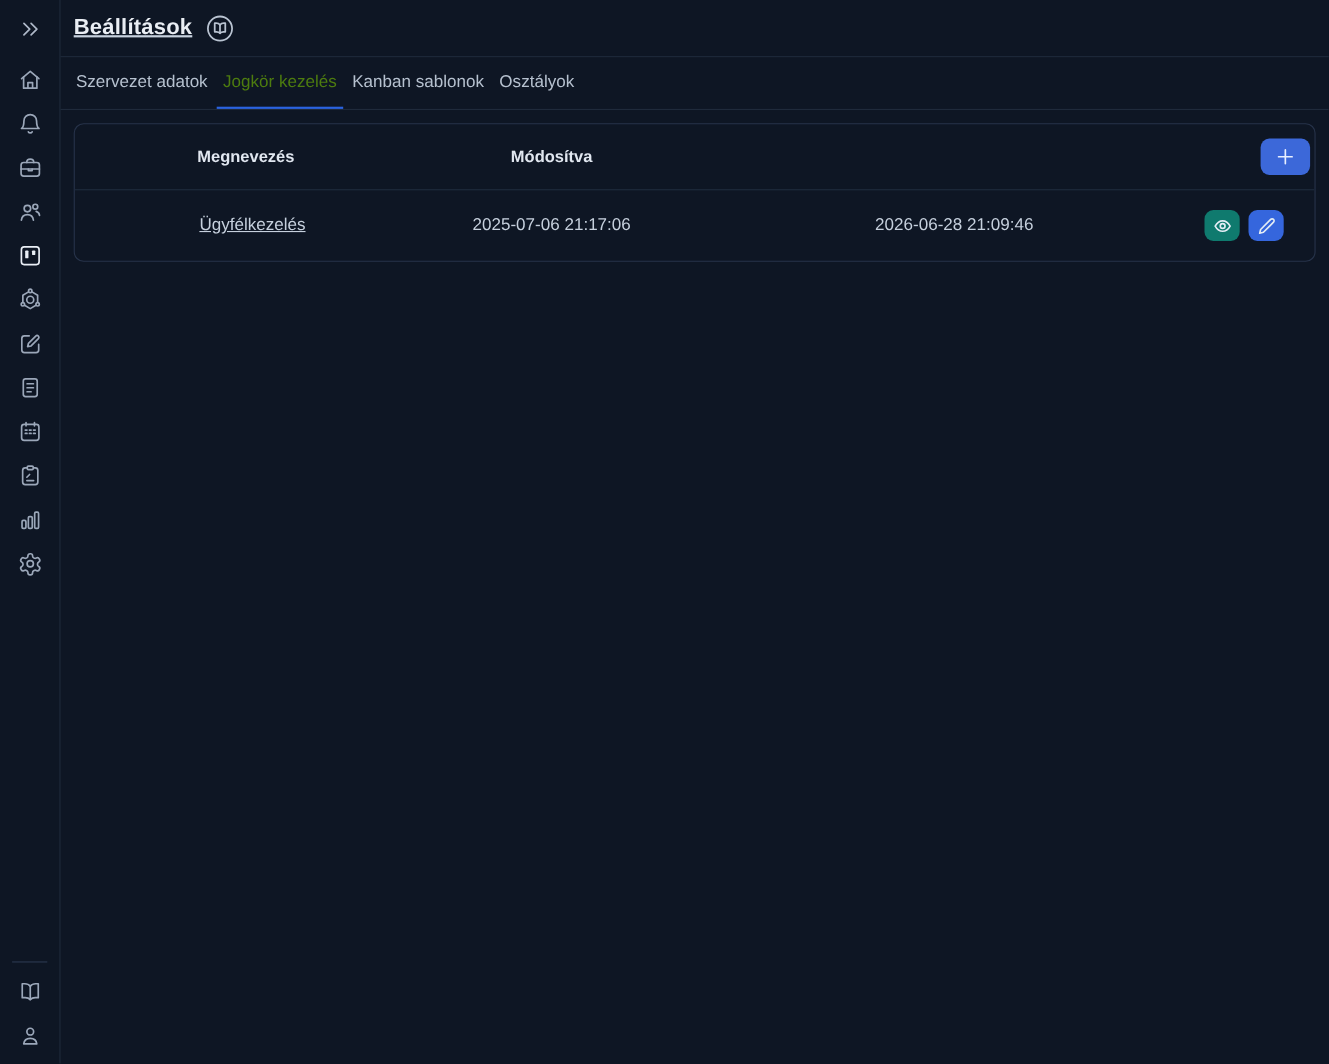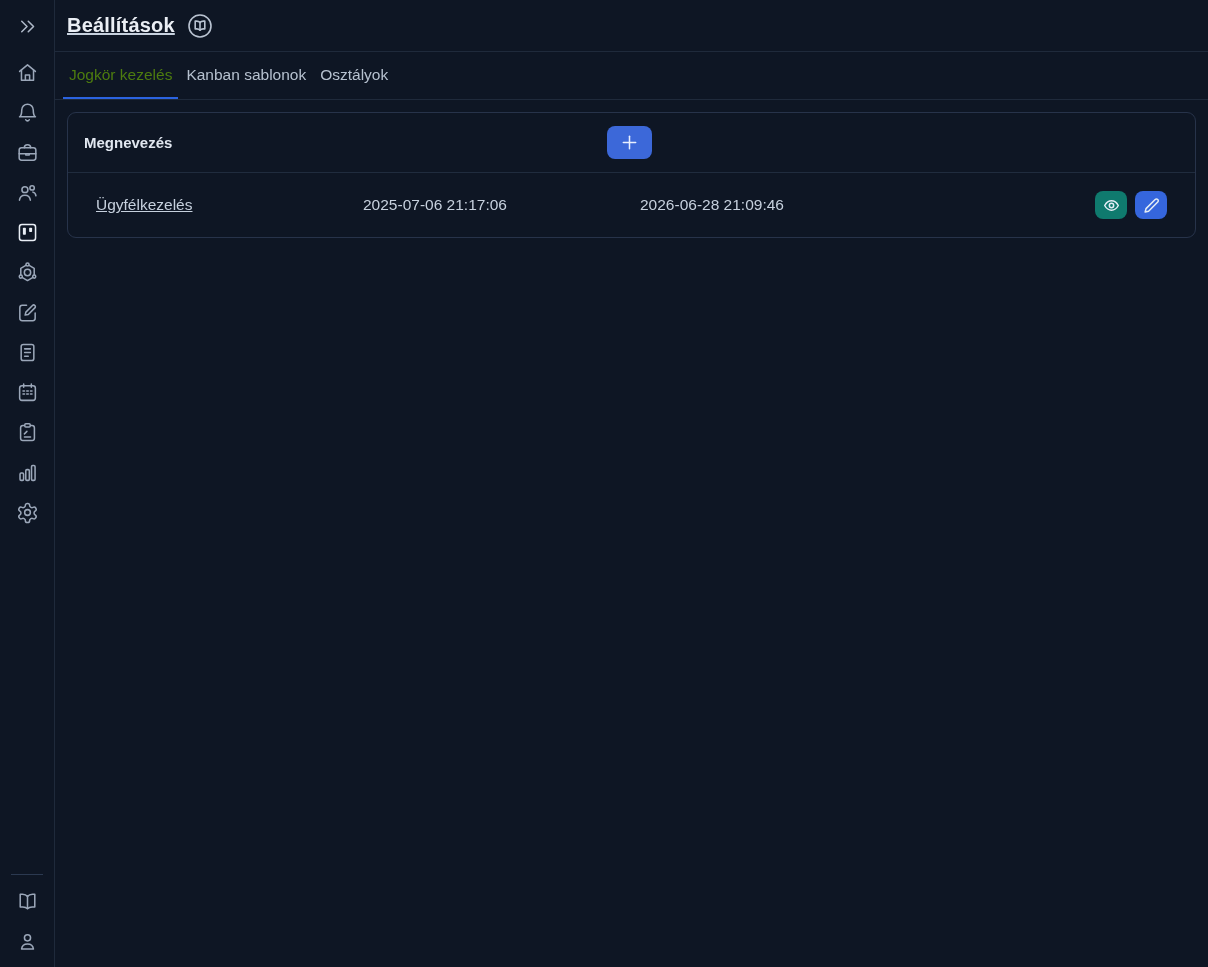--- a/index.html
+++ b/index.html
@@ -63,20 +63,21 @@
   .card {
     margin:12px;
     border:1px solid #27334a;
     border-radius:9px;
     overflow:hidden;
   }
   .thead, .trow {
     display:grid;
     grid-template-columns:279px 277px 1fr max-content;
     align-items:center;
+    text-align:center;
   }
   .thead { padding:13px 16px; border-bottom:1px solid #202c3e; }
   .th { font-size:15px; font-weight:bold; color:#e1e7f0; }
   .trow { padding:18px 28px 18px 16px; }
   .td { font-size:15.5px; color:#c6d0dd; }
   .td.name { padding-left:12px;text-decoration:underline; }
 
   .add-btn {
     width:45px; height:33px; border:none; border-radius:8px;
     background:#3c68d9; color:#e8efff;
@@ -222,28 +223,30 @@
       <span class="help-btn">
         <svg viewBox="0 0 28 28" stroke-width="1.4">
           <circle cx="14" cy="14" r="11"></circle>
           <path d="M14 10.6c-.8-1-2-1.5-3.5-1.5H9.2v7.8h1.6c1.4 0 2.5.5 3.2 1.3.7-.8 1.8-1.3 3.2-1.3h1.6V9.1h-1.3c-1.5 0-2.7.5-3.5 1.5z"></path>
           <path d="M14 10.6v7.6"></path>
         </svg>
       </span>
     </header>
 
     <nav class="tabs">
+      <div class="tab">Szervezet adatok</div>
       <div class="tab active">Jogkör kezelés</div>
       <div class="tab">Kanban sablonok</div>
       <div class="tab">Osztályok</div>
     </nav>
 
     <section class="card">
       <div class="thead">
         <div class="th">Megnevezés</div>
+        <div class="th">Módosítva</div>
         <button class="add-btn">
           <svg viewBox="0 0 20 20" stroke-width="1.7">
             <path d="M10 3.5v13"></path>
               <path d="M3.5 10h13"></path>
           </svg>
         </button>
       </div>
 
       <div class="trow">
         <div class="td name">Ügyfélkezelés</div>

